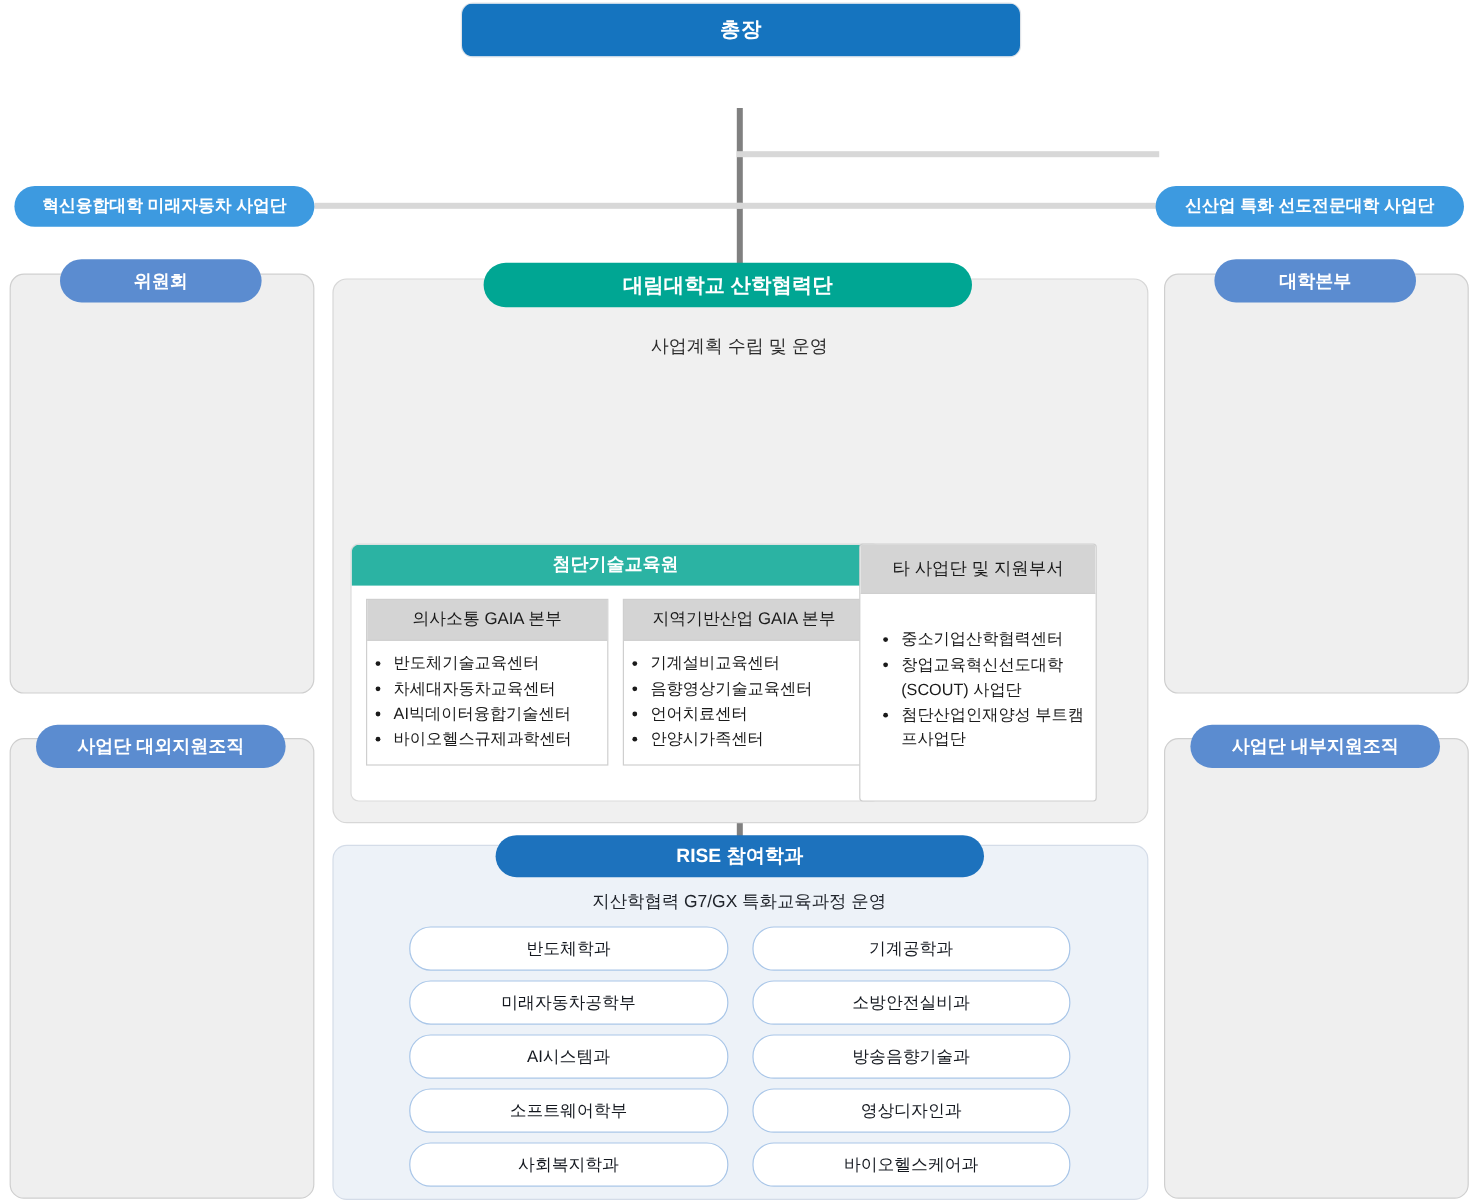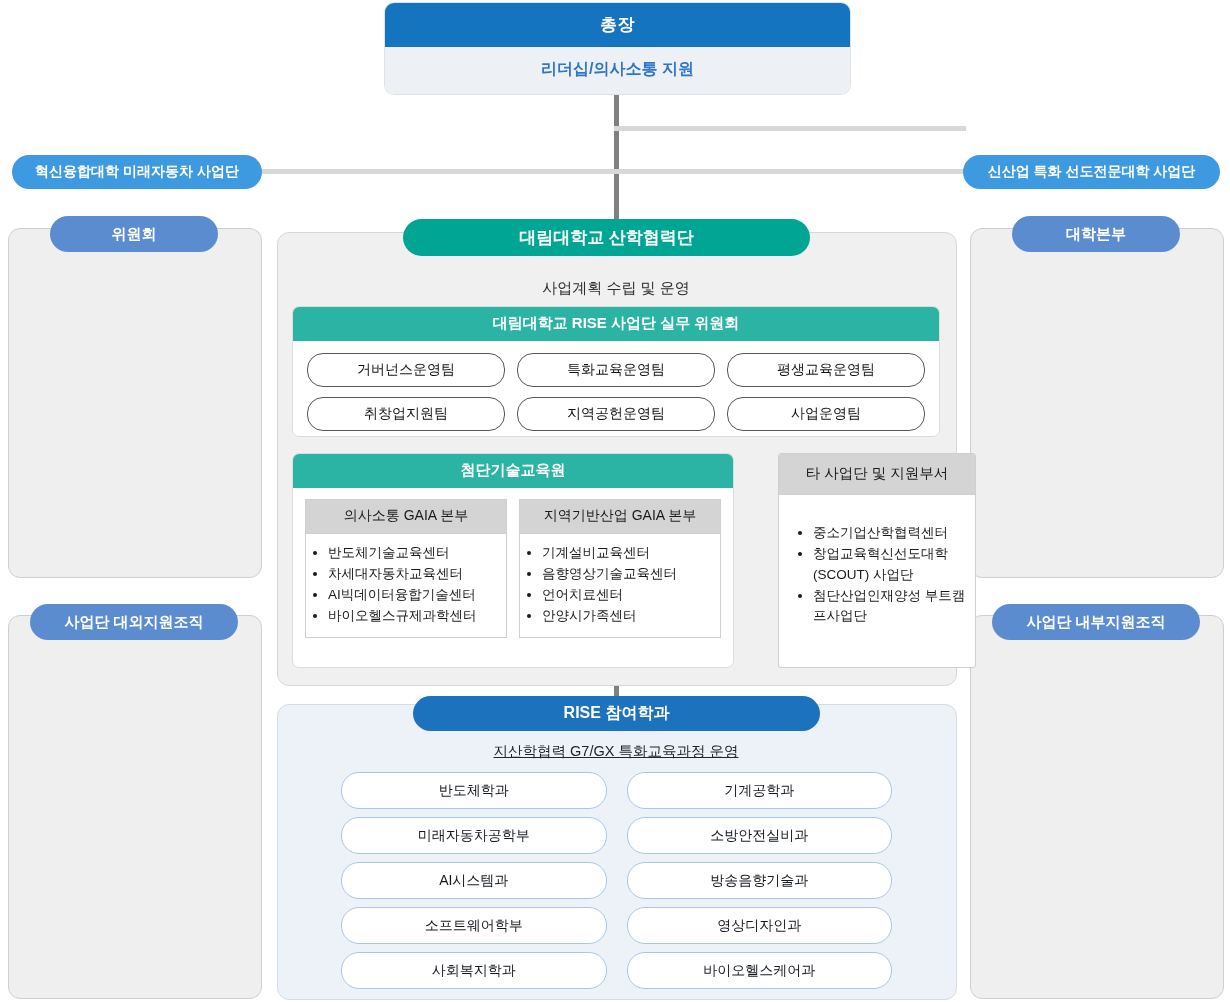--- a/index.html
+++ b/index.html
@@ -116,21 +116,21 @@
   .gaia-col{flex:1;border:1px solid #cfcfcf;background:#fff;}
   .gaia-col-head{
     background:#d4d4d4;color:#1a1a1a;font-size:14px;
     text-align:center;padding:7px 0 8px;border-bottom:1px solid #cfcfcf;
   }
   .gaia-list{margin:0;padding:9px 6px 10px 22px;list-style:disc;}
   .gaia-list li{font-size:13.5px;line-height:1.55;color:#1a1a1a;}
 
   
   .other-card{
-    position:absolute;left:778px;top:453px;width:196px;height:213px;
+    position:absolute;left:716px;top:453px;width:196px;height:213px;
     background:#ffffff;border:1px solid #cfcfcf;border-radius:3px;z-index:3;
     overflow:hidden;
   }
   .other-head{
     background:#d4d4d4;color:#1a1a1a;font-size:14.5px;
     text-align:center;padding:10px 0 11px;border-bottom:1px solid #cfcfcf;
   }
   .other-list{margin:0;padding:28px 8px 0 34px;list-style:disc;}
   .other-list li{font-size:13.5px;line-height:1.5;color:#1a1a1a;margin-bottom:1px;}
 
@@ -140,21 +140,21 @@
     background:#edf2f8;border:1px solid #d4dce8;border-radius:12px;z-index:2;
   }
   .rise-header{
     position:absolute;left:413px;top:696px;width:407px;height:35px;
     border-radius:18px;background:#1d72bd;color:#fff;
     font-size:16px;font-weight:bold;
     display:flex;align-items:center;justify-content:center;z-index:4;
   }
   .rise-sub{
     position:absolute;left:277px;top:742px;width:678px;text-align:center;
-    font-size:14.5px;color:#20242b;z-index:3;text-decoration:underline;
+    font-size:14.5px;color:#20242b;z-index:3;
   }
   .rise-grid{
     position:absolute;left:341px;top:772px;width:551px;
     display:grid;grid-template-columns:1fr 1fr;gap:8px 20px;z-index:3;
   }
   .rise-pill{
     height:35px;border-radius:18px;background:#ffffff;
     border:1.5px solid #a9c6e8;color:#14181f;font-size:14px;
     display:flex;align-items:center;justify-content:center;white-space:nowrap;
   }
@@ -165,21 +165,20 @@
 <div id="root">
 
   <div class="conn" style="left:614px;top:90px;width:5px;height:150px;"></div>
   <div class="conn" style="left:614px;top:676px;width:5px;height:28px;"></div>
   <div class="conn-light" style="left:262px;top:169px;width:356px;height:5px;"></div>
   <div class="conn-light" style="left:614px;top:126px;width:352px;height:5px;"></div>
   <div class="conn-light" style="left:614px;top:169px;width:352px;height:5px;"></div>
 
   <div class="president">
     <div class="president-head">총장</div>
-    <div class="president-body">리더십/의사소통 지원</div>
   </div>
 
   <div class="blue-pill" style="left:12px;top:155px;width:250px;">혁신융합대학 미래자동차 사업단</div>
   <div class="blue-pill" style="left:963px;top:155px;width:257px;">신산업 특화 선도전문대학 사업단</div>
 
   <div class="side-panel" style="left:8px;top:228px;width:252px;height:348px;"></div>
   <div class="side-header" style="left:50px;top:216px;width:168px;">위원회</div>
   <div class="side-items" style="left:20px;width:228px;top:272px;">
     <div class="side-item lead">사업지원 및 환류 의사결정</div>
     <div class="side-item">대림대학교 RISE 위원회</div>
@@ -225,31 +224,20 @@
     <div class="side-item">창의융합교육센터</div>
     <div class="side-item">산학협력지원센터</div>
     <div class="side-item small">지식정보원 / 국제교류원</div>
     <div class="side-item small">평생교육원 / 원격평생교육원</div>
   </div>
 
   <div class="center-panel"></div>
   <div class="center-header">대림대학교 산학협력단</div>
   <div class="center-sub">사업계획 수립 및 운영</div>
 
-  <div class="teal-card" style="left:292px;top:306px;width:646px;height:129px;">
-    <div class="teal-card-head">대림대학교 RISE 사업단 실무 위원회</div>
-    <div class="team-grid">
-      <div class="team-pill">거버넌스운영팀</div>
-      <div class="team-pill">특화교육운영팀</div>
-      <div class="team-pill">평생교육운영팀</div>
-      <div class="team-pill">취창업지원팀</div>
-      <div class="team-pill">지역공헌운영팀</div>
-      <div class="team-pill">사업운영팀</div>
-    </div>
-  </div>
 
   <div class="teal-card" style="left:292px;top:453px;width:440px;height:213px;">
     <div class="teal-card-head">첨단기술교육원</div>
     <div class="gaia-wrap">
       <div class="gaia-col">
         <div class="gaia-col-head">의사소통  GAIA 본부</div>
         <ul class="gaia-list">
           <li>반도체기술교육센터</li>
           <li>차세대자동차교육센터</li>
           <li>AI빅데이터융합기술센터</li>

